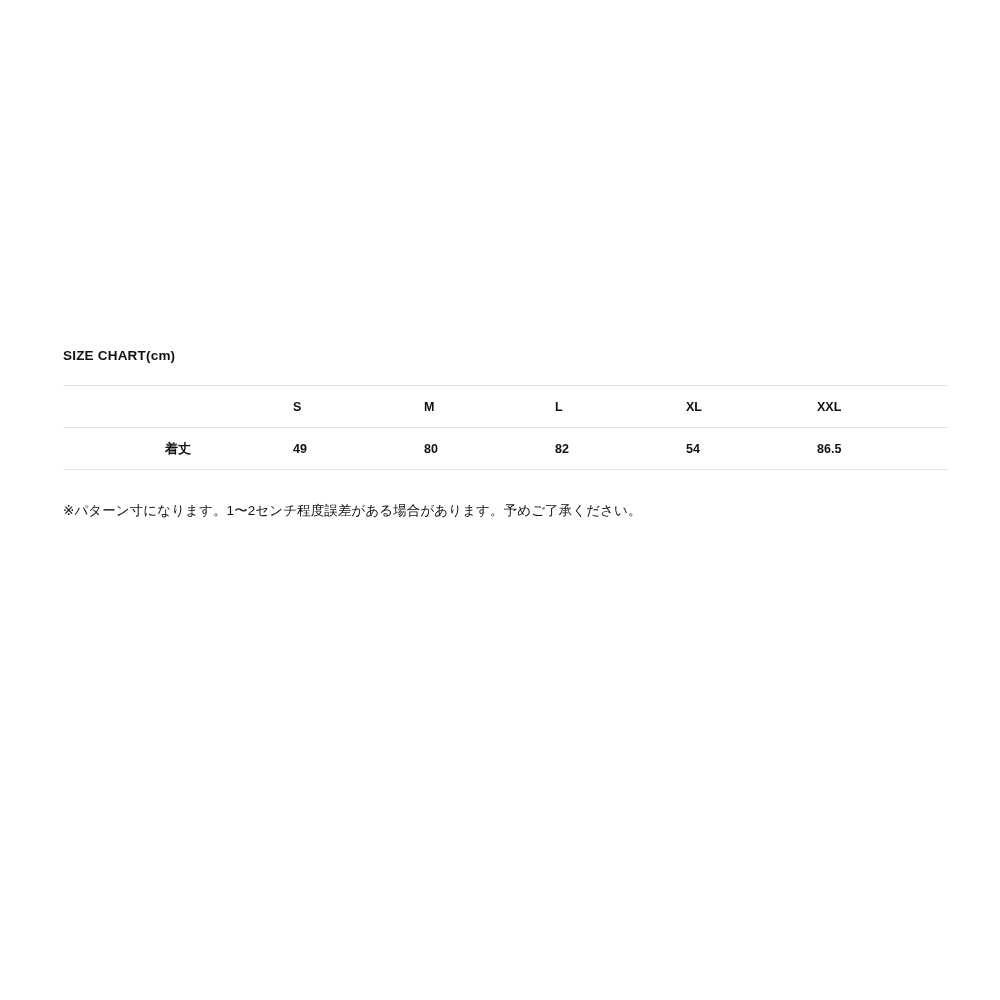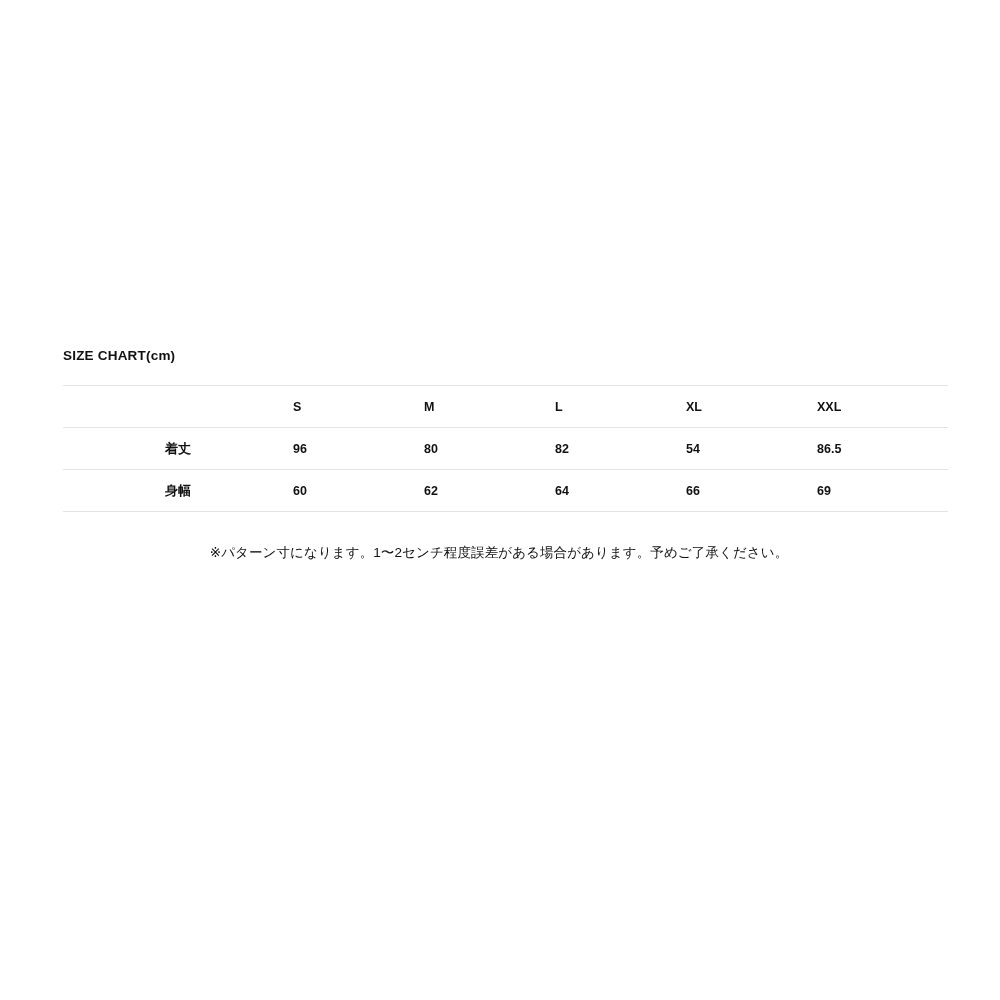--- a/index.html
+++ b/index.html
@@ -63,21 +63,20 @@
     font-size: 13px;
     font-weight: bold;
     text-align: center;
   }
   .note {
     margin-top: 30px;
     font-size: 13.5px;
     line-height: 1.6;
     color: #111111;
     letter-spacing: 0.1px;
-    text-align: center;
   }
 </style>
 </head>
 <body>
 
 <div class="page">
   <div class="content">
 
     <div class="chart-title">SIZE CHART(cm)</div>
 
@@ -96,33 +95,25 @@
           <th>S</th>
           <th>M</th>
           <th>L</th>
           <th>XL</th>
           <th>XXL</th>
         </tr>
       </thead>
       <tbody>
         <tr>
           <th class="row-label">着丈</th>
-          <td>96</td>
+          <td>49</td>
           <td>80</td>
           <td>82</td>
           <td>54</td>
           <td>86.5</td>
-        </tr>
-        <tr>
-          <th class="row-label">身幅</th>
-          <td>60</td>
-          <td>62</td>
-          <td>64</td>
-          <td>66</td>
-          <td>69</td>
         </tr>
       </tbody>
     </table>
 
     <div class="note">※パターン寸になります。1〜2センチ程度誤差がある場合があります。予めご了承ください。</div>
 
   </div>
 </div>
 
 </body></html>

